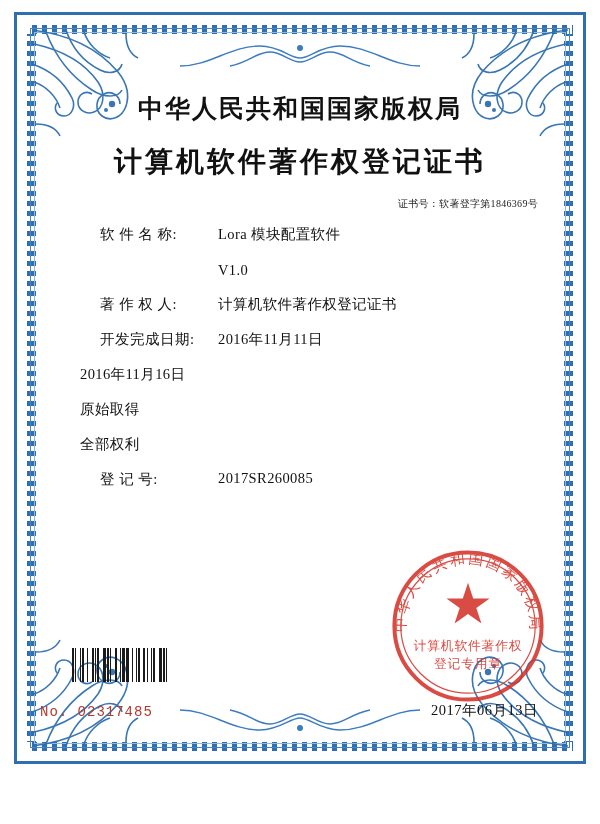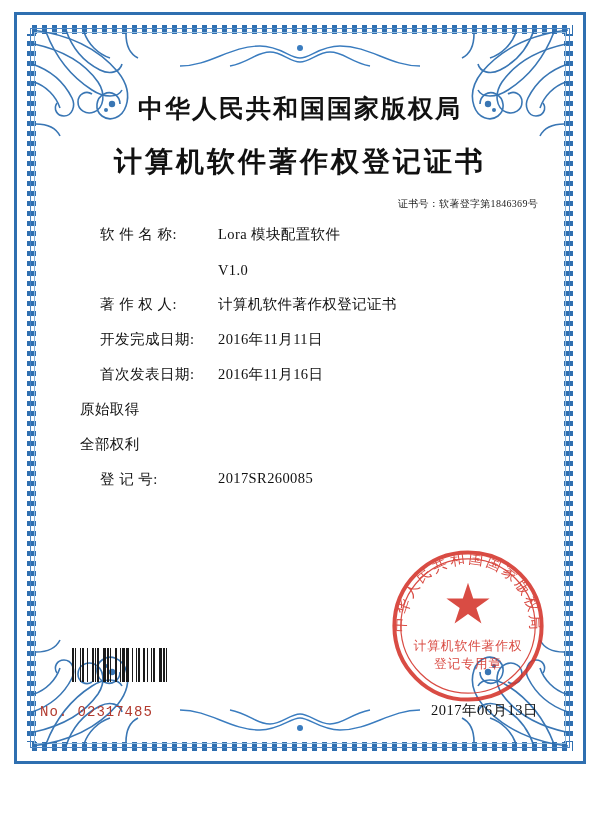--- a/index.html
+++ b/index.html
@@ -317,21 +317,20 @@
         <div class="field-label">著 作 权 人:</div>
         <div class="field-value">计算机软件著作权登记证书</div>
       </div>
 
       <div class="field-row">
         <div class="field-label">开发完成日期:</div>
         <div class="field-value">2016年11月11日</div>
       </div>
 
       <div class="field-row">
-        <div class="field-label">首次发表日期:</div>
         <div class="field-value">2016年11月16日</div>
       </div>
 
       <div class="field-row">
         <div class="field-value">原始取得</div>
       </div>
 
       <div class="field-row">
         <div class="field-value">全部权利</div>
       </div>

